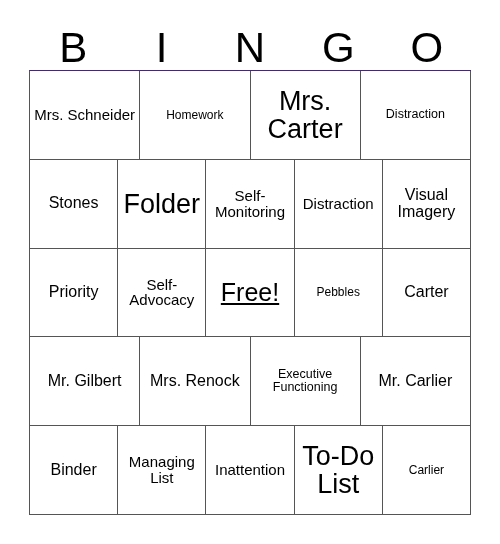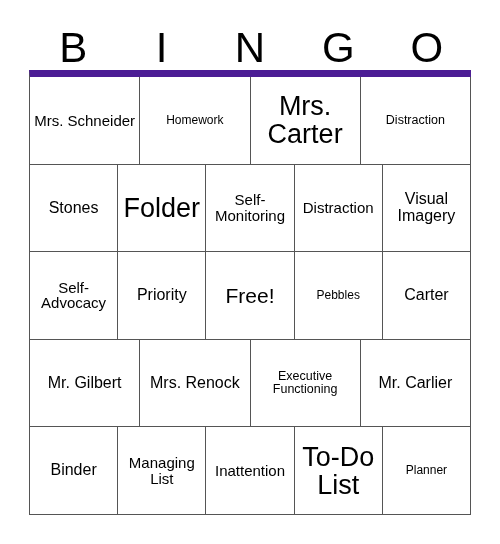--- a/index.html
+++ b/index.html
@@ -34,21 +34,21 @@
     font-size: 42px;
     line-height: 44px;
     font-weight: normal;
     letter-spacing: 0;
     color: #000000;
     font-family: "Liberation Sans", sans-serif;
   }
   #grid {
     width: 442px;
     height: 445px;
-    border-top: 7px solid #4c1d95;
+    border-top: 1px solid #4c1d95;
     border-left: 1px solid #555555;
     box-sizing: border-box;
     display: flex;
     flex-direction: column;
   }
   .grid-row {
     display: flex;
     flex: 1 1 0;
     min-height: 0;
   }
@@ -72,21 +72,21 @@
     font-family: "Liberation Sans", sans-serif;
     line-height: 1.04;
     word-wrap: break-word;
   }
   
   .fs-xs .cell-text { font-size: 12.5px; }
   .fs-s  .cell-text { font-size: 15px; }
   .fs-m  .cell-text { font-size: 12px; }
   .fs-l  .cell-text { font-size: 16px; }
   .fs-xl .cell-text { font-size: 27px; }
-  .fs-xxl .cell-text { font-size: 21px; }
+  .fs-xxl .cell-text { font-size: 25px; text-decoration: underline; }
 </style>
 </head>
 <body>
 
 <div id="card">
 
   <div id="header-row">
     <div class="header-letter">B</div>
     <div class="header-letter">I</div>
     <div class="header-letter">N</div>
@@ -123,25 +123,25 @@
         </div>
       <div class="cell fs-s">
           <span class="cell-text">Distraction</span>
         </div>
       <div class="cell fs-l">
           <span class="cell-text">Visual Imagery</span>
         </div>
     </div>
 
     <div class="grid-row">
+      <div class="cell fs-l">
+          <span class="cell-text">Priority</span>
+        </div>
       <div class="cell fs-s">
           <span class="cell-text">Self-Advocacy</span>
-        </div>
-      <div class="cell fs-l">
-          <span class="cell-text">Priority</span>
         </div>
       <div class="cell fs-xxl">
           <span class="cell-text">Free!</span>
         </div>
       <div class="cell fs-m">
           <span class="cell-text">Pebbles</span>
         </div>
       <div class="cell fs-l">
           <span class="cell-text">Carter</span>
         </div>
@@ -169,18 +169,18 @@
       <div class="cell fs-s">
           <span class="cell-text">Managing List</span>
         </div>
       <div class="cell fs-s">
           <span class="cell-text">Inattention</span>
         </div>
       <div class="cell fs-xl">
           <span class="cell-text">To-Do List</span>
         </div>
       <div class="cell fs-m">
-          <span class="cell-text">Planner</span>
+          <span class="cell-text">Carlier</span>
         </div>
     </div>
 
   </div>
 </div>
 
 </body></html>

